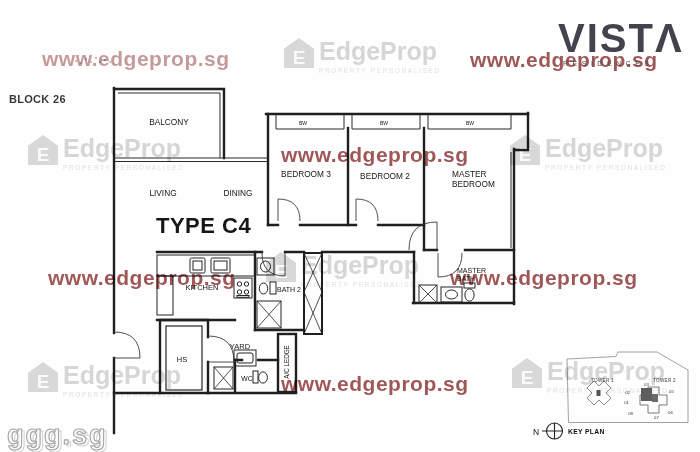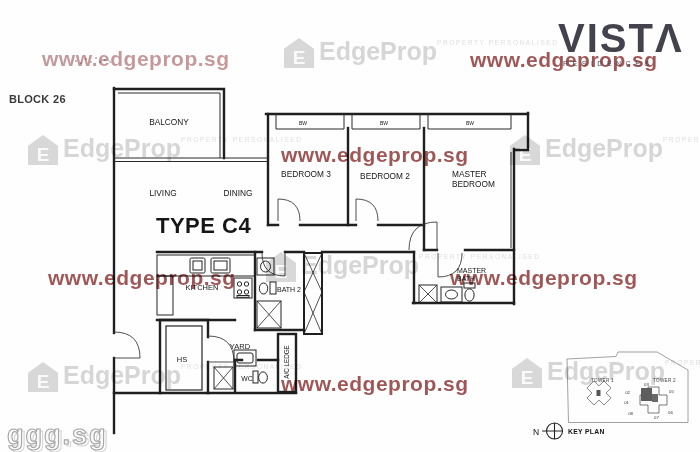--- a/index.html
+++ b/index.html
@@ -7,21 +7,21 @@
          font-family:"Liberation Sans",sans-serif;}
   svg text{font-family:"Liberation Sans",sans-serif;}
   
   .wm{position:absolute;mix-blend-mode:multiply;pointer-events:none;white-space:nowrap;}
   .wm-site{color:#7f1d1d;font-size:21px;letter-spacing:.5px;font-weight:bold;opacity:.75;}
   .wm-site.faint{opacity:.45;}
   .wm-logo{display:flex;align-items:flex-start;opacity:.85;}
   .wm-house{width:30px;height:30px;background:#d3d3d3;color:#fbfbfb;display:flex;align-items:flex-end;
             justify-content:center;font-weight:bold;font-size:19px;line-height:1;padding-bottom:1px;
             box-sizing:border-box;clip-path:polygon(50% 0,100% 36%,100% 100%,0 100%,0 36%);margin-right:5px;}
-  .wm-logo-right{display:flex;flex-direction:row;}
+  .wm-logo-right{display:flex;flex-direction:column;}
   .wm-brand{color:#d0d0d0;font-size:25px;font-weight:bold;line-height:1.1;}
   .wm-brand-sub{color:#dadada;font-size:6.5px;letter-spacing:1.6px;margin-top:1px;}
   
   .block-label{position:absolute;left:9px;top:93px;font-size:11px;color:#3a3a3a;letter-spacing:.3px;font-weight:bold;}
   .vista{position:absolute;left:558px;top:18px;width:140px;text-align:left;color:#43434d;}
   .vista-main{font-size:40px;font-weight:bold;letter-spacing:2px;line-height:1;}
   .vista-sub{font-size:7px;letter-spacing:4.5px;margin-top:2px;padding-left:5px;color:#4a4a54;}
 </style>
 </head>
 <body>

